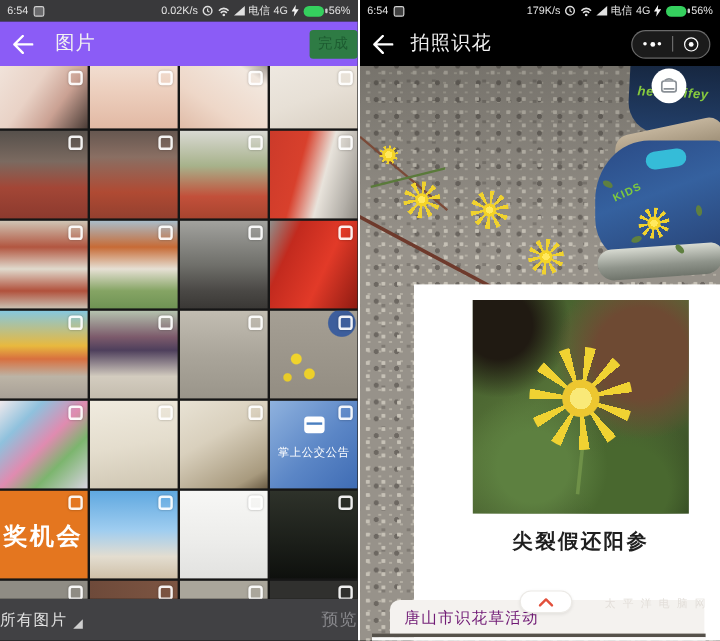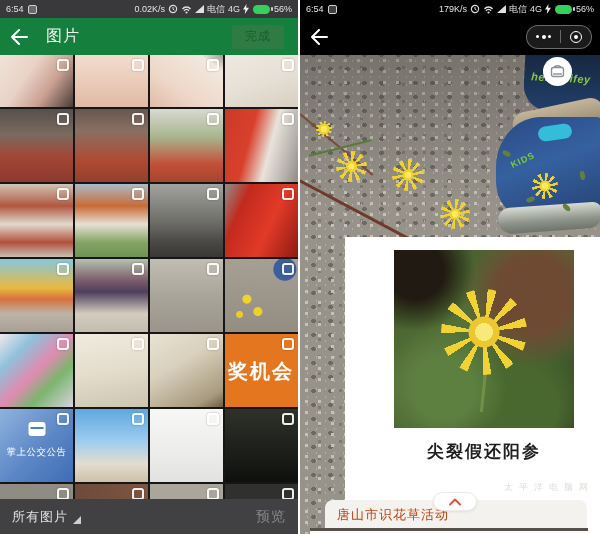--- a/index.html
+++ b/index.html
@@ -14,37 +14,37 @@
   .sb-left-part { display:flex; align-items:center; gap:4px; }
   .sb-right-part { margin-left:auto; display:flex; align-items:center; gap:3px; }
   .sb-dark { background:#39393b; }
   .sb-black { background:#000; }
   .app-chip { width:9px; height:9px; border:1px solid #cfcfcf; border-radius:2px; background:rgba(255,255,255,.25); }
   .sig-tri { width:0; height:0; border-left:9px solid transparent; border-bottom:8px solid #e0e0e0; }
   .bat { width:17px; height:9px; border-radius:4.5px; background:#35d05e; position:relative; margin:0 1px; }
   .bat::after { content:""; position:absolute; right:-3px; top:2.5px; width:2px; height:4px; background:#cfcfcf; border-radius:1px; }
 
   
-  .hdr-left { height:37px; background:#15803d; display:flex; align-items:center; padding:0 14px 0 10px; flex-shrink:0; }
+  .hdr-left { height:37px; background:#8b5cf6; display:flex; align-items:center; padding:0 0 0 10px; flex-shrink:0; }
   .hdr-title { font-size:16px; color:#f2f2f2; margin-left:18px; letter-spacing:1px; }
-  .done-btn { margin-left:auto; width:52px; height:24px; background:#2e7b44; border-radius:3px; color:#1d5c31; font-size:12px; display:flex; align-items:center; justify-content:center; letter-spacing:1px; }
+  .done-btn { margin-left:auto; width:40px; height:24px; background:#2e7b44; border-radius:3px; color:#1d5c31; font-size:12px; display:flex; align-items:center; justify-content:center; letter-spacing:1px; }
 
   
   .grid-window { height:444px; overflow:hidden; background:#161616; position:relative; flex-shrink:0; }
   .grid { display:grid; grid-template-columns:repeat(4,1fr); grid-auto-rows:73px; gap:2px; margin-top:-21px; }
   .thumb { position:relative; overflow:hidden; background:#333; }
   .cb { position:absolute; top:4px; right:4px; width:12px; height:12px; border:2px solid rgba(255,255,255,.92); border-radius:3px; box-shadow:0 0 2px rgba(0,0,0,.35); }
   .thumb:nth-child(-n+4) .cb { top:25px; }
   .lbl-bus { position:absolute; left:0; right:0; top:37px; text-align:center; color:#fff; font-size:9.5px; letter-spacing:.5px; white-space:nowrap; }
   .bus-glyph { position:absolute; left:50%; top:13px; transform:translateX(-50%); width:17px; height:14px; background:#fff; border-radius:3px; }
   .bus-glyph::after { content:""; position:absolute; left:2px; right:2px; top:5px; border-top:2px solid #4a7fc0; }
   .lbl-orange { position:absolute; left:3px; top:24px; color:#fff; font-size:20px; font-weight:700; letter-spacing:2px; white-space:nowrap; }
 
   
-  .footer-left { height:35px; background:#414144; display:flex; align-items:center; padding:0 12px; margin-top:auto; flex-shrink:0; }
+  .footer-left { height:35px; background:#414144; display:flex; align-items:center; padding:0 0; margin-top:auto; flex-shrink:0; }
   .album { display:flex; align-items:flex-end; gap:5px; color:#e0e0e0; font-size:13px; letter-spacing:1px; }
   .tri { width:0; height:0; border-left:8px solid transparent; border-bottom:8px solid #cfcfcf; margin-bottom:2px; }
   .preview { margin-left:auto; color:#87878b; font-size:14px; letter-spacing:1px; }
 
   
   .hdr-right { position:absolute; top:18px; left:0; width:300px; height:37px; background:#000; display:flex; align-items:center; padding:0 8px 0 10px; z-index:6; }
   .hdr-right .hdr-title { margin-left:14px; }
   .capsule { margin-left:auto; width:66px; height:24px; border:1px solid rgba(255,255,255,.35); background:rgba(45,45,45,.6); border-radius:13px; display:flex; align-items:center; justify-content:space-evenly; }
   .dots { display:flex; align-items:center; gap:2.5px; }
   .dot { width:3px; height:3px; background:#fff; border-radius:50%; }
@@ -95,27 +95,27 @@
   .card-flower { position:absolute; left:50%; top:46%; width:86px; height:86px; transform:translate(-50%,-50%); border-radius:50%;
     background:
       radial-gradient(circle, #f9e978 0 9px, #edc730 9px 15px, rgba(0,0,0,0) 16px),
       repeating-conic-gradient(from 5deg, #f0d232 0 12deg, rgba(240,210,50,0) 12deg 33deg); }
   .card-stem { position:absolute; left:50%; top:62%; width:3px; height:52px; background:#6f9148; transform:translateX(-50%) rotate(6deg); }
   .card-title { margin-top:12px; text-align:center; font-size:17px; font-weight:600; color:#1f1f1f; letter-spacing:2px; }
   .card-sub { margin-top:9px; text-align:center; font-size:12px; color:#b8b5b2; letter-spacing:1px; }
 
   
   .r-sheet { position:absolute; left:25px; right:13px; top:500px; height:29px; background:#f4f2ef; border-radius:8px 8px 0 0; z-index:3; display:flex; align-items:center; }
-  .sheet-text { margin-left:12px; font-size:13px; color:#c2410c; letter-spacing:1px; white-space:nowrap; }
+  .sheet-text { margin-left:12px; font-size:13px; color:#701a75; letter-spacing:1px; white-space:nowrap; }
   .r-pill { position:absolute; left:133px; top:492px; width:44px; height:19px; background:#fff; border:1px solid #eceae6; border-radius:10px; z-index:4; display:flex; align-items:center; justify-content:center; box-shadow:0 1px 3px rgba(0,0,0,.08); }
   .r-darkline { position:absolute; left:10px; right:12px; top:528px; height:3px; background:#55514a; z-index:3; }
   .r-white { position:absolute; left:10px; right:12px; top:531px; height:3px; background:#fbfbfa; z-index:3; }
   .r-wm { position:absolute; right:6px; top:480px; z-index:5; text-align:right; line-height:1; }
   .wm1 { font-size:20px; font-weight:700; letter-spacing:1px; color:#dedad5; }
-  .wm2 { font-size:9px; letter-spacing:6px; color:#e3dfda; margin-top:3px; white-space:nowrap;text-align:right; }
+  .wm2 { font-size:9px; letter-spacing:6px; color:#e3dfda; margin-top:19px; white-space:nowrap;text-align:right; }
 </style>
 </head>
 <body>
 
 <div class="screen">
 
   <div class="panel-left">
 
     <div class="statusbar sb-dark">
       <div class="sb-left-part">
@@ -204,27 +204,27 @@
           </div>
           <div class="thumb" style="background: linear-gradient(135deg, rgb(239, 233, 236) 0%, rgb(143, 193, 221) 25%, rgb(224, 139, 176) 50%, rgb(124, 181, 110) 70%, rgb(215, 210, 224) 100%);">
             <div class="cb"></div>
           </div>
           <div class="thumb" style="background: linear-gradient(170deg, rgb(240, 235, 223) 0%, rgb(228, 221, 205) 50%, rgb(205, 196, 176) 100%);">
             <div class="cb"></div>
           </div>
           <div class="thumb" style="background: linear-gradient(150deg, rgb(232, 226, 212) 0%, rgb(217, 208, 189) 40%, rgb(168, 154, 126) 85%, rgb(107, 92, 68) 100%);">
             <div class="cb"></div>
           </div>
-          <div class="thumb" style="background: rgb(228, 118, 31);">
-            <span class="lbl-orange">奖机会</span>
-            <div class="cb"></div>
-          </div>
           <div class="thumb" style="background: linear-gradient(135deg, rgb(143, 178, 222) 0%, rgb(91, 134, 198) 55%, rgb(63, 108, 180) 100%);">
             <div class="bus-glyph"></div>
             <span class="lbl-bus">掌上公交公告</span>
+            <div class="cb"></div>
+          </div>
+          <div class="thumb" style="background: rgb(228, 118, 31);">
+            <span class="lbl-orange">奖机会</span>
             <div class="cb"></div>
           </div>
           <div class="thumb" style="background: linear-gradient(rgb(95, 168, 224) 0%, rgb(159, 205, 240) 45%, rgb(227, 221, 208) 75%, rgb(207, 192, 168) 100%);">
             <div class="cb"></div>
           </div>
           <div class="thumb" style="background: linear-gradient(rgb(247, 247, 245) 0%, rgb(236, 236, 234) 60%, rgb(226, 226, 224) 100%);">
             <div class="cb"></div>
           </div>
           <div class="thumb" style="background: linear-gradient(rgb(46, 50, 42) 0%, rgb(27, 30, 25) 60%, rgb(14, 16, 13) 100%);">
             <div class="cb"></div>
@@ -281,20 +281,21 @@
           </svg>
         <span class="bat"></span>
         <span>56%</span>
       </div>
     </div>
 
     <div class="hdr-right">
       <svg width="18" height="16" viewBox="0 0 18 16">
           <path d="M9 1 L2 8 L9 15 M2 8 H17" fill="none" stroke="#fff" stroke-width="2" stroke-linecap="round" stroke-linejoin="round"></path>
         </svg>
+      <span class="hdr-title">拍照识花</span>
       <span class="capsule">
         <span class="dots">
             <span class="dot"></span>
             <span class="dot mid"></span>
             <span class="dot"></span>
           </span>
         <span class="cap-sep"></span>
         <span class="circ"></span>
       </span>
     </div>

